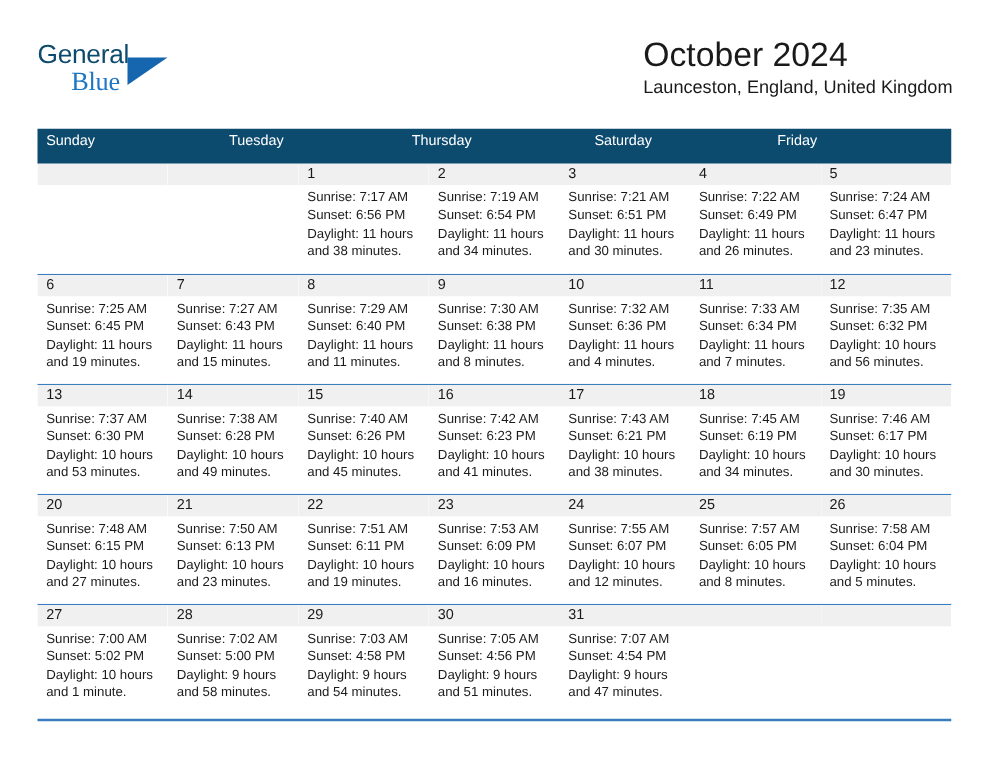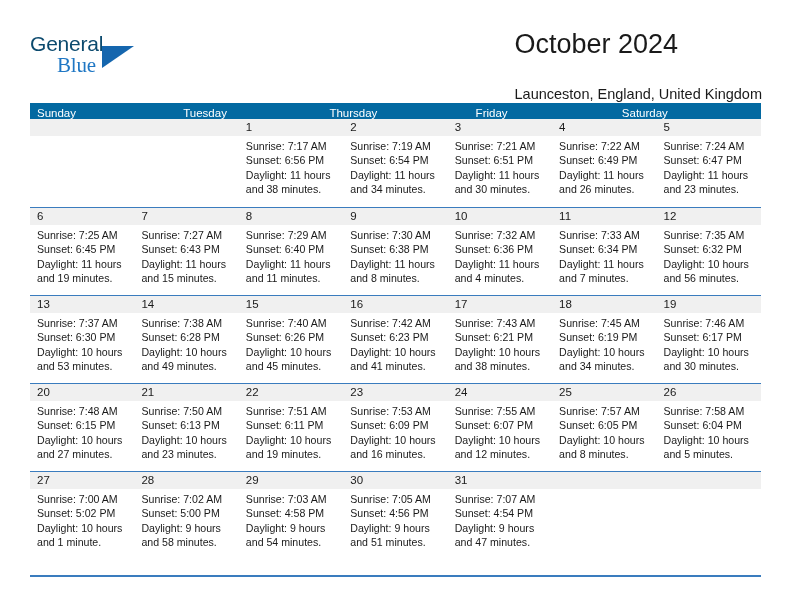--- a/index.html
+++ b/index.html
@@ -73,35 +73,35 @@
   .cal-title {
     font-size: 27px;
     color: #1a1a1a;
     line-height: 32px;
     white-space: nowrap;
   }
   .cal-subtitle {
     font-size: 14.5px;
     color: #1a1a1a;
     line-height: 20px;
-    margin-top: 24px;
+    margin-top: 0;
     white-space: nowrap;
   }
 
   
   .calendar {
     position: absolute;
     left: 30px;
     top: 103px;
     width: 731px;
   }
   .weekday-row {
     display: flex;
-    background: #0369a1;
-    height: 16px;
+    background: #0c4a6e;
+    height: 28px;
   }
   .weekday {
     flex: 1 1 0;
     color: #ffffff;
     font-size: 11.5px;
     line-height: 20px;
     padding-left: 7px;
     box-sizing: border-box;
     overflow: hidden;
     white-space: nowrap;
@@ -174,22 +174,22 @@
       <div class="cal-subtitle">Launceston, England, United Kingdom</div>
     </div>
 
   </div>
 
   <div class="calendar">
     <div class="weekday-row">
       <div class="weekday">Sunday</div>
       <div class="weekday">Tuesday</div>
       <div class="weekday">Thursday</div>
+      <div class="weekday">Saturday</div>
       <div class="weekday">Friday</div>
-      <div class="weekday">Saturday</div>
     </div>
 
     <div class="week-row first">
       <div class="day-cell empty">
         <div class="daynum-band">
             <span class="daynum"></span>
           </div>
         <div class="day-info">
           <div></div>
           <div></div>

